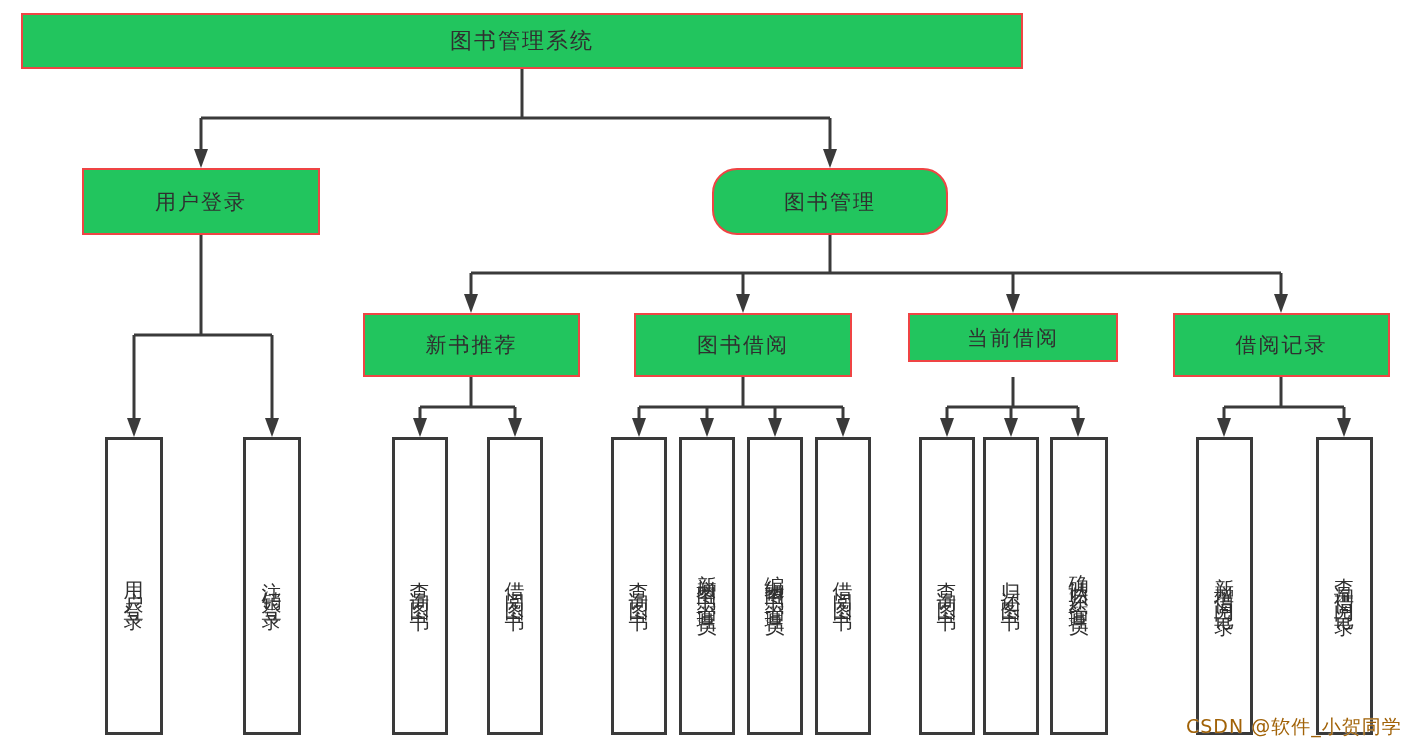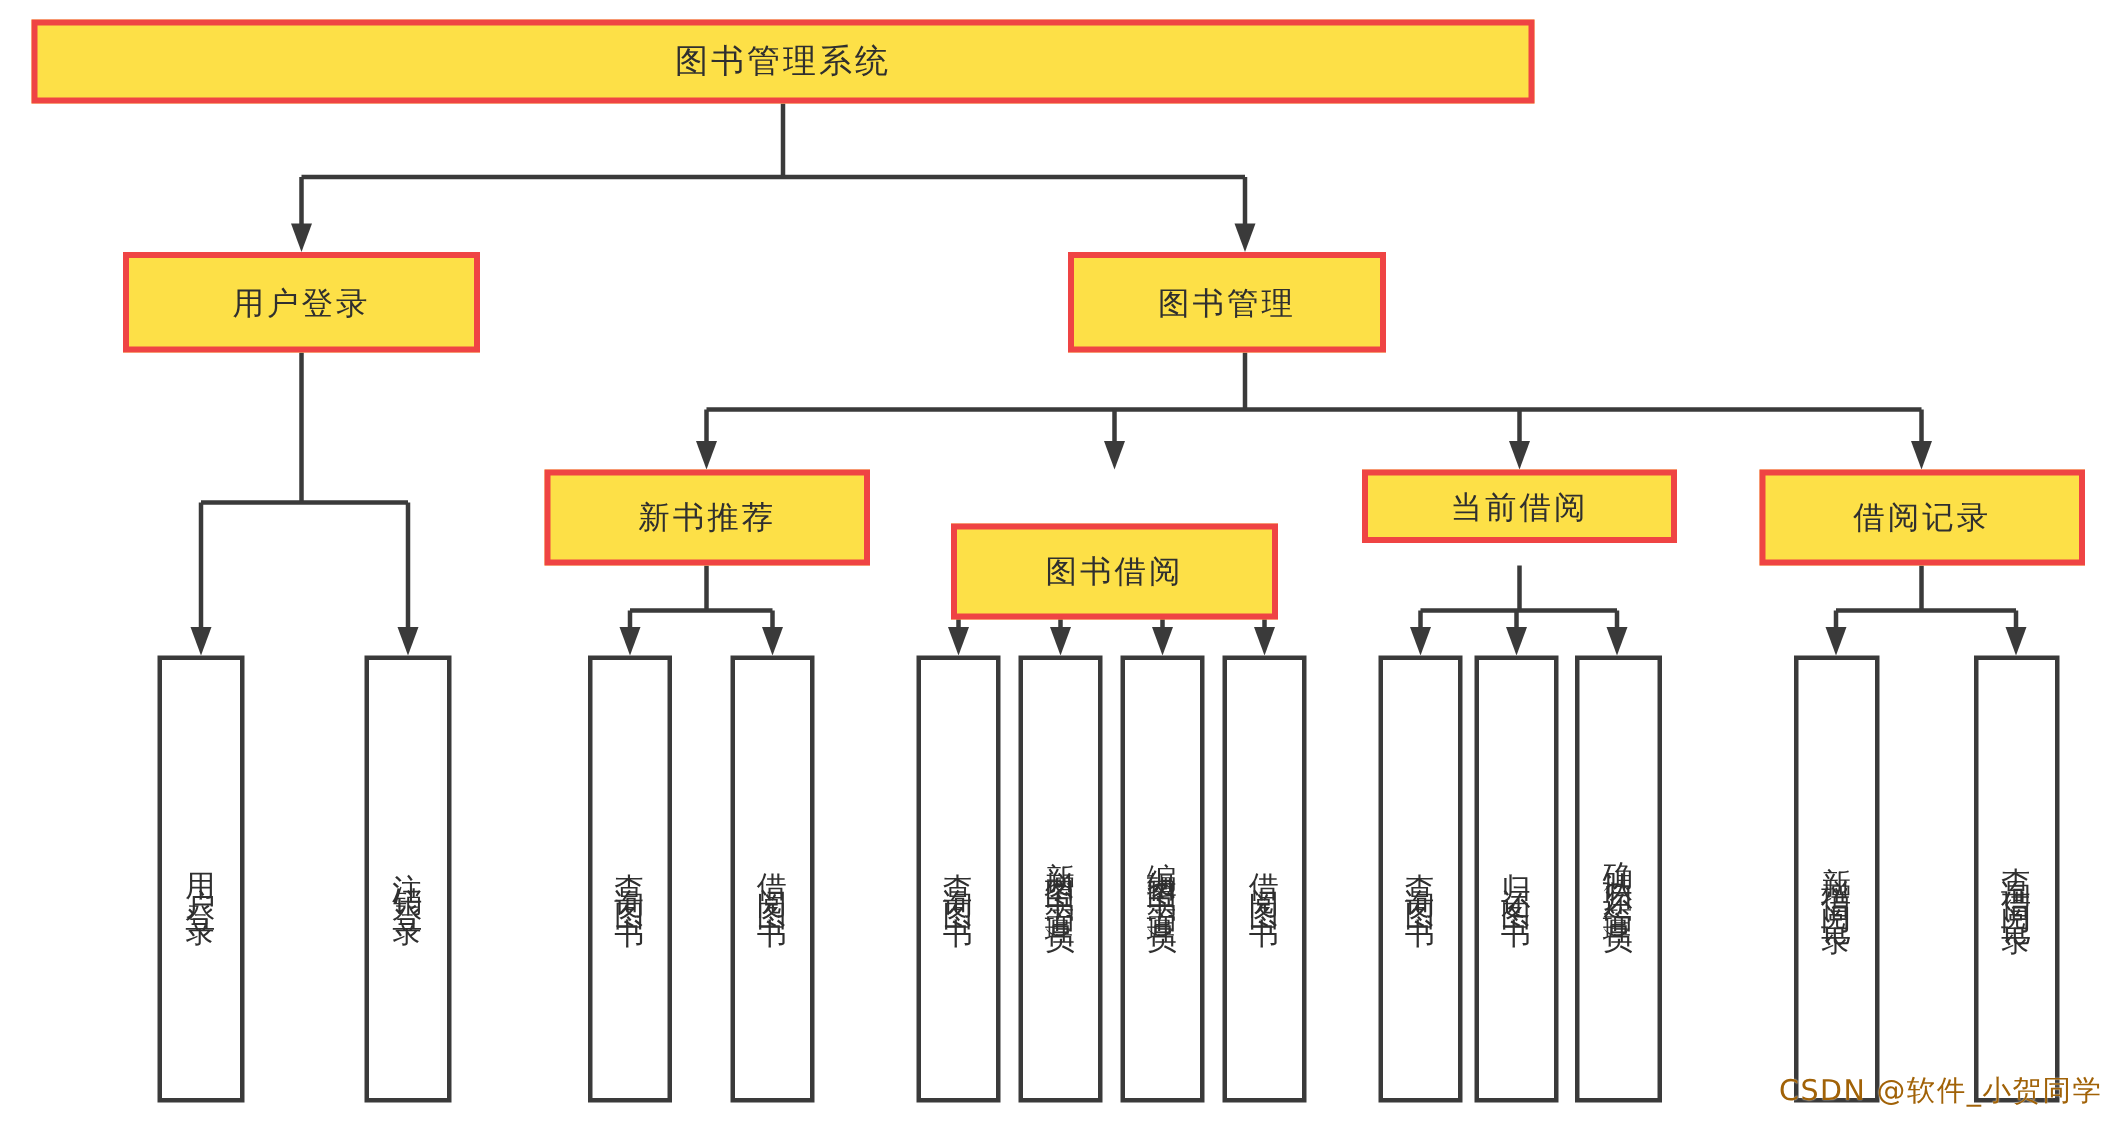--- a/index.html
+++ b/index.html
@@ -8,22 +8,22 @@
     width:1405px;height:747px;
     background:#ffffff;
     font-family:"DejaVu Sans","Liberation Sans",sans-serif;
     color:#303030;
     overflow:hidden;
   }
   #wires{position:absolute;left:0;top:0;width:1405px;height:747px;}
   .node{
     position:absolute;
     box-sizing:border-box;
-    border:4px solid #ef4444;
-    background:#fde047;
+    border:2px solid #ef4444;
+    background:#22c55e;
     display:flex;align-items:center;justify-content:center;
     text-align:center;
     font-size:21px;
     letter-spacing:2px;
     color:#2f2f2f;
   }
   .node.root{font-size:22px;}
   .leaf{
     position:absolute;
     box-sizing:border-box;
@@ -128,24 +128,24 @@
       <path d="M1224 407 V420" fill="none"></path>
       <polygon points="1217,418 1231,418 1224,437" stroke="none"></polygon>
       <path d="M1344 407 V420" fill="none"></path>
       <polygon points="1337,418 1351,418 1344,437" stroke="none"></polygon>
     </g>
   </svg>
 
   <div class="node root" style="left:21px;top:13px;width:1002px;height:56px;">图书管理系统</div>
 
   <div class="node" style="left:82px;top:168px;width:238px;height:67px;">用户登录</div>
-  <div class="node" style="left:712px;top:168px;width:212px;height:67px;">图书管理</div>
+  <div class="node" style="left:712px;top:168px;width:236px;height:67px;border-radius:25px;">图书管理</div>
 
   <div class="node" style="left:363px;top:313px;width:217px;height:64px;">新书推荐</div>
-  <div class="node" style="left:634px;top:313px;width:218px;height:64px;margin-top:36px;">图书借阅</div>
+  <div class="node" style="left:634px;top:313px;width:218px;height:64px;">图书借阅</div>
   <div class="node" style="left:908px;top:313px;width:210px;height:49px;">当前借阅</div>
   <div class="node" style="left:1173px;top:313px;width:217px;height:64px;">借阅记录</div>
 
   <div class="leaf" style="left:105px;top:437px;width:58px;height:298px;">
     <span>用户登录</span>
   </div>
   <div class="leaf" style="left:243px;top:437px;width:58px;height:298px;">
     <span>注销登录</span>
   </div>
 

